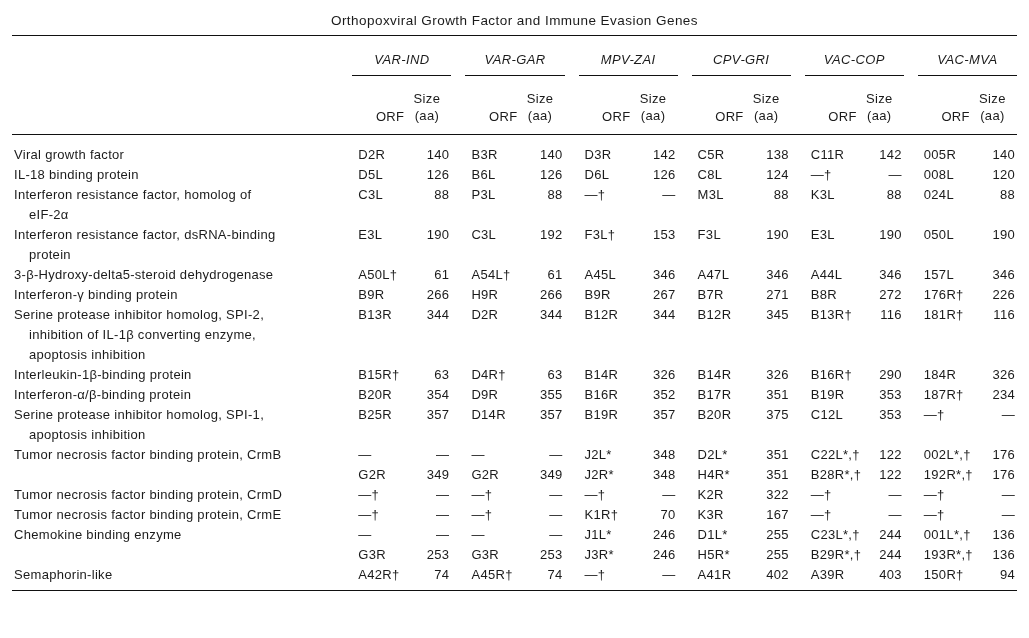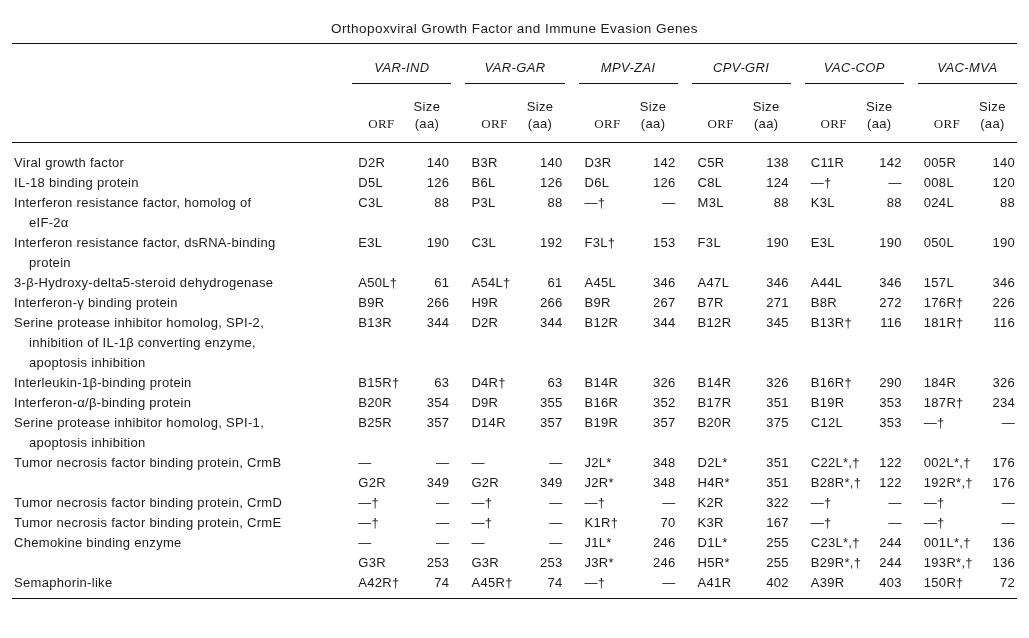--- a/index.html
+++ b/index.html
@@ -10,21 +10,21 @@
     height: 638px;
     overflow: hidden;
     font-family: "Liberation Sans", sans-serif;
     color: #1b1b1b;
     -webkit-font-smoothing: antialiased;
   }
   .page {
     box-sizing: border-box;
     width: 1029px;
     height: 638px;
-    padding: 12px 12px;
+    padding: 4px 12px;
   }
   .title {
     text-align: center;
     font-size: 13.5px;
     letter-spacing: 0.45px;
     padding: 9px 0 7px 0;
     white-space: nowrap;
   }
   .rule-top {
     border-top: 1.6px solid #111;
@@ -53,23 +53,22 @@
   .group-inner {
     border-bottom: 1.3px solid #111;
     padding-bottom: 8px;
     text-align: center;
     white-space: nowrap;
   }
   tr.subhead th {
     border-bottom: 1.4px solid #111;
   }
   th.orf-th {
-    text-align: center;
+    text-align: right;
     padding: 14px 0 10px 20px;
-    font-family: Liberation Serif, serif;
   }
   th.size-th {
     padding: 14px 2px 10px 0;
   }
   th.size-th .line { display: block; line-height: 17px; }
 
   tbody td {
     font-size: 13px;
     letter-spacing: 0.3px;
     height: 20px;
@@ -489,18 +488,18 @@
           <td class="size">74</td>
           <td class="orf">A45R†</td>
           <td class="size">74</td>
           <td class="orf">—†</td>
           <td class="size">—</td>
           <td class="orf">A41R</td>
           <td class="size">402</td>
           <td class="orf">A39R</td>
           <td class="size">403</td>
           <td class="orf">150R†</td>
-          <td class="size">72</td>
+          <td class="size">94</td>
         </tr>
       </tbody>
   </table>
   <div class="rule-bottom"></div>
 </div>
 
 </body></html>

